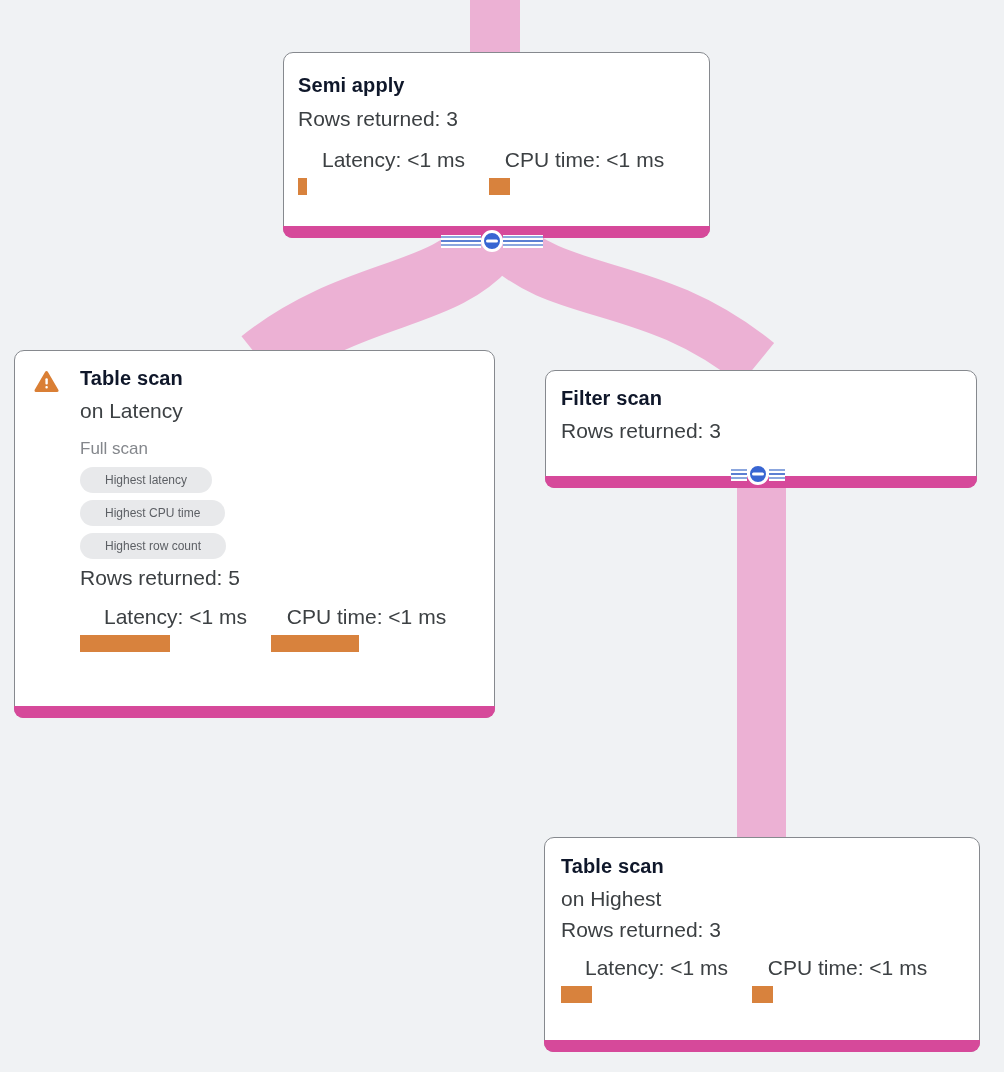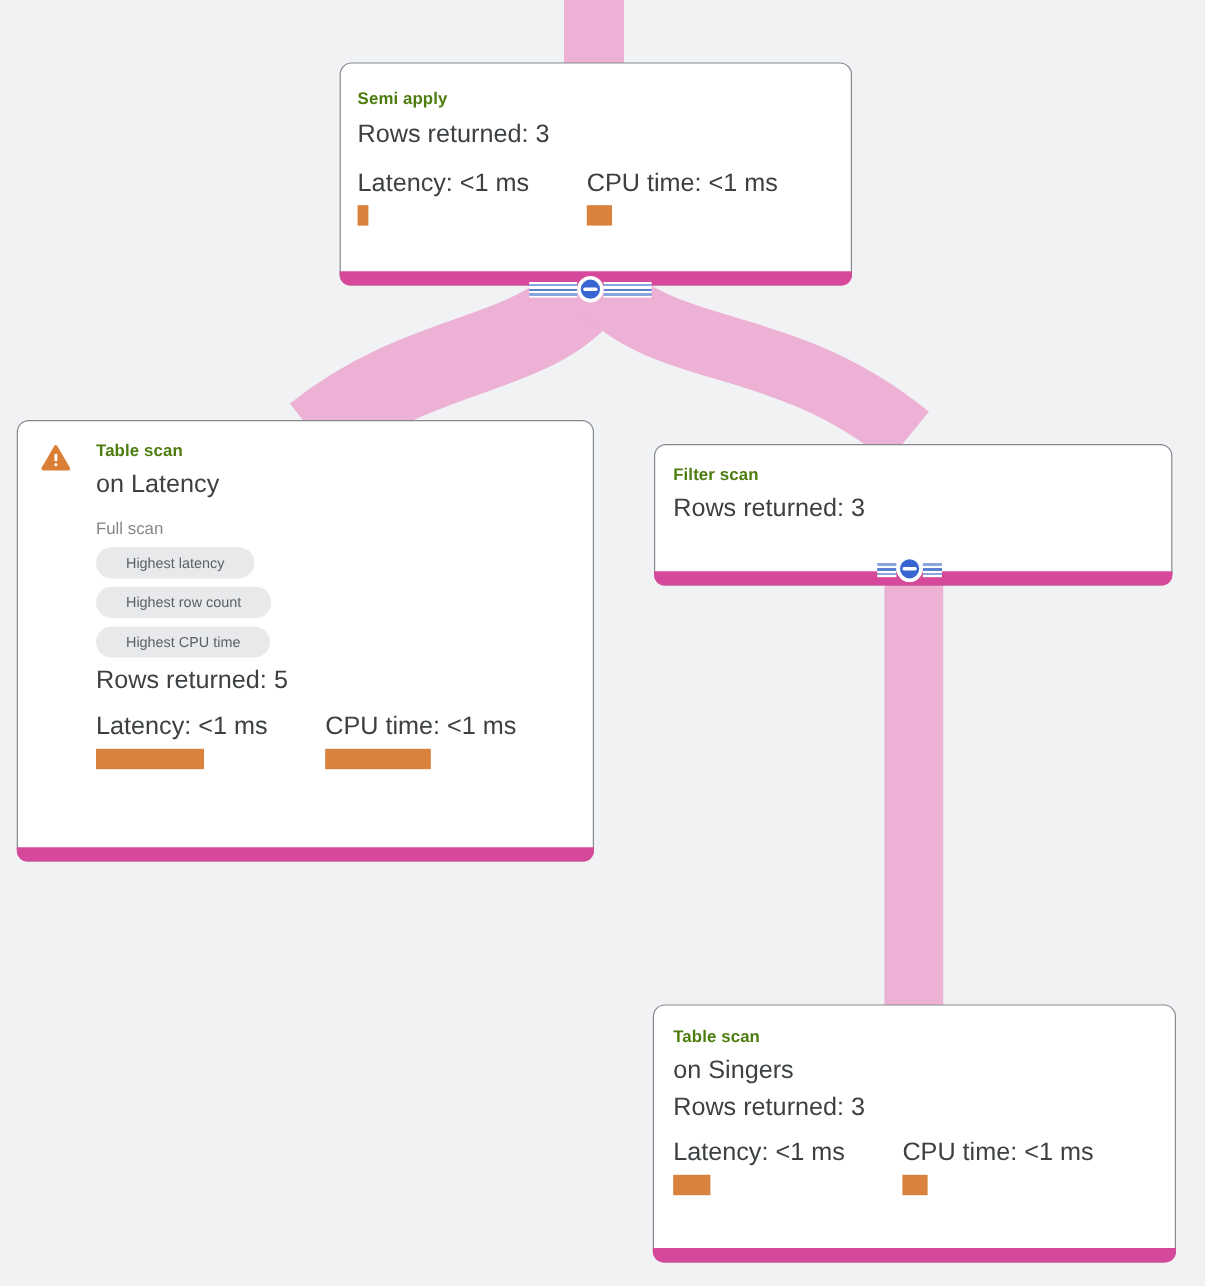--- a/index.html
+++ b/index.html
@@ -24,29 +24,29 @@
     z-index: 2;
   }
   .node-bottom-bar {
     position: absolute;
     left: -1px; right: -1px; bottom: -1px;
     height: 12px;
     background: #d6499a;
     border-radius: 0 0 9px 9px;
   }
   .node-title {
-    font-size: 14px;
+    font-size: 20px;
     font-weight: 600;
-    color: #4d7c0f;
+    color: #0f172a;
     letter-spacing: 0.1px;
   }
   .node-text { font-size: 21px; color: #3c4043; }
-  .node-text-muted { font-size: 14px; color: #84878c; margin-top: 16px; }
+  .node-text-muted { font-size: 17px; color: #84878c; margin-top: 16px; }
   .metrics { display: flex; }
-  .metric { width: 191px; }
+  .metric { width: 191px; text-align: center; }
   .metric-bar { margin-top: 6px; height: 17px; background: #d8823d; }
 
   
   #node-semi-apply { left: 283px; top: 52px; width: 427px; height: 186px; }
   #node-semi-apply .card-pad { padding: 21px 16px 0 14px; }
   #node-semi-apply .node-title { margin-bottom: 10px; }
   #node-semi-apply .metrics { margin-top: 17px; }
 
   
   #node-table-scan-singers { left: 14px; top: 350px; width: 481px; height: 368px; }
@@ -155,22 +155,22 @@
           <path d="M12.5 2.5 L23 20.5 L2 20.5 Z" fill="#da7f35" stroke="#da7f35" stroke-width="3" stroke-linejoin="round"></path>
           <rect x="11.4" y="8.2" width="2.4" height="6.2" rx="1" fill="#ffffff"></rect>
           <rect x="11.4" y="16" width="2.4" height="2.4" rx="1" fill="#ffffff"></rect>
         </svg>
       </div>
       <div>
         <div class="node-title">Table scan</div>
         <div class="node-text sub">on Latency</div>
         <div class="node-text-muted">Full scan</div>
         <div class="badge">Highest latency</div>
+        <div class="badge">Highest CPU time</div>
         <div class="badge">Highest row count</div>
-        <div class="badge">Highest CPU time</div>
         <div class="node-text rows-line">Rows returned: 5</div>
         <div class="metrics">
           <div class="metric">
             <div class="node-text">Latency: &lt;1 ms</div>
             <div class="metric-bar" style="width:90px"></div>
           </div>
           <div class="metric">
             <div class="node-text">CPU time: &lt;1 ms</div>
             <div class="metric-bar" style="width:88px"></div>
           </div>
@@ -184,21 +184,21 @@
     <div class="card-pad">
       <div class="node-title">Filter scan</div>
       <div class="node-text">Rows returned: 3</div>
     </div>
     <div class="node-bottom-bar"></div>
   </div>
 
   <div class="node" id="node-table-scan-albums">
     <div class="card-pad">
       <div class="node-title">Table scan</div>
-      <div class="node-text sub">on Singers</div>
+      <div class="node-text sub">on Highest</div>
       <div class="node-text">Rows returned: 3</div>
       <div class="metrics">
         <div class="metric">
           <div class="node-text">Latency: &lt;1 ms</div>
           <div class="metric-bar" style="width:31px"></div>
         </div>
         <div class="metric">
           <div class="node-text">CPU time: &lt;1 ms</div>
           <div class="metric-bar" style="width:21px"></div>
         </div>

